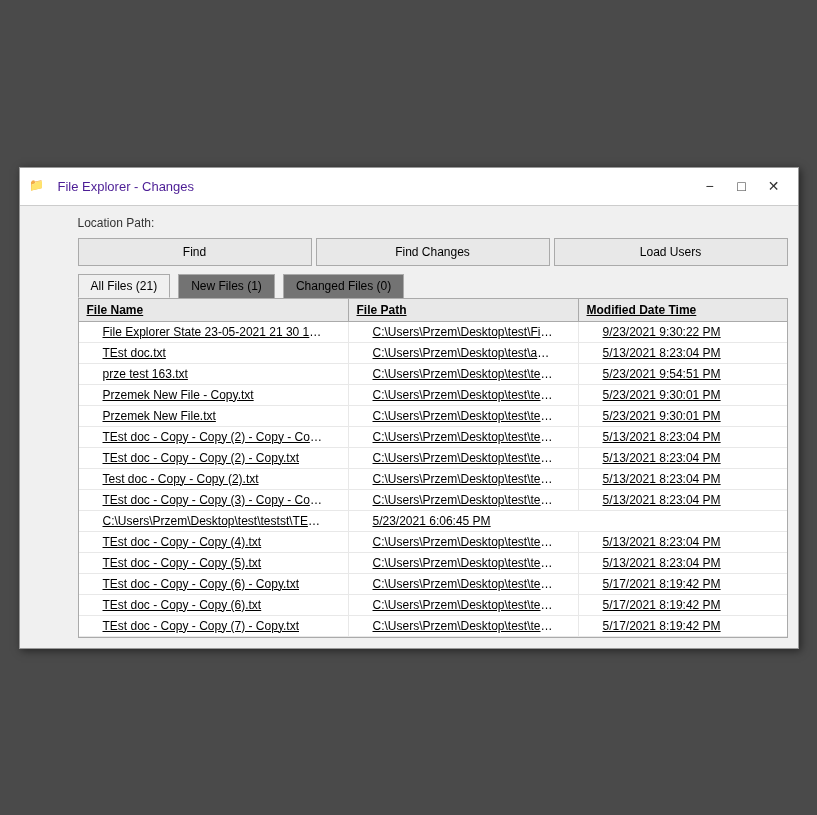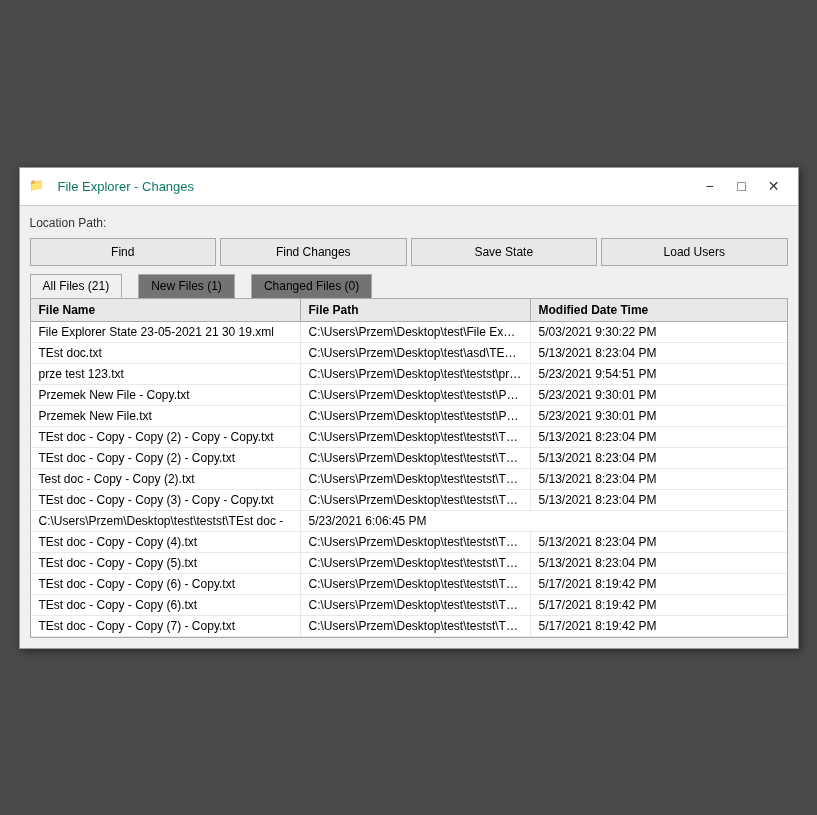--- a/index.html
+++ b/index.html
@@ -29,40 +29,41 @@
     }
     .title-icon {
       width: 20px;
       height: 16px;
       margin-right: 8px;
       display: inline-block;
     }
     .title-text {
       flex: 1;
       font-size: 13px;
-      color: #0f766e;
+      color: #4c1d95;
     }
     .title-controls {
       display: flex;
       gap: 4px;
     }
     .title-btn {
       width: 28px;
       height: 22px;
       border: none;
       background: transparent;
       cursor: pointer;
       font-size: 14px;
       display: flex;
       align-items: center;
       justify-content: center;
       color: #333;
     }
     .content {
       padding: 10px;
+      margin-left: 48px;
     }
     .location-row {
       display: flex;
       align-items: center;
       margin-bottom: 8px;
     }
     .location-label {
       font-size: 12px;
       color: #333;
       margin-right: 8px;
@@ -85,21 +86,21 @@
       flex: 1;
       height: 28px;
       border: 1px solid #aaa;
       background: #e8e8e8;
       cursor: pointer;
       font-size: 12px;
       color: #000;
     }
     .tabs-row {
       display: flex;
-      gap: 16px;
+      gap: 8px;
       margin-bottom: 0;
     }
     .tab {
       padding: 4px 12px;
       border: 1px solid #aaa;
       background: #737373;
       cursor: pointer;
       font-size: 12px;
       border-bottom: none;
     }
@@ -108,20 +109,21 @@
       border-bottom: 1px solid #f0f0f0;
       font-weight: normal;
     }
     .table-container {
       border: 1px solid #aaa;
       background: #fff;
       overflow: hidden;
       height: 340px;
       display: flex;
       flex-direction: column;
+      text-decoration: underline;
     }
     .table-header {
       display: grid;
       grid-template-columns: 270px 230px 1fr;
       background: #e8e8e8;
       border-bottom: 1px solid #aaa;
     }
     .table-header-cell {
       padding: 4px 8px;
       font-size: 12px;
@@ -134,21 +136,21 @@
     .table-body {
       flex: 1;
       overflow-y: scroll;
     }
     .table-row {
       display: grid;
       grid-template-columns: 270px 230px 1fr;
       border-bottom: 1px solid #e8e8e8;
     }
     .table-cell {
-      padding: 3px 8px;
+      padding: 3px 24px;
       font-size: 12px;
       border-right: 1px solid #e8e8e8;
       white-space: nowrap;
       overflow: hidden;
       text-overflow: ellipsis;
     }
     .table-cell:last-child { border-right: none; }
   </style>
 </head>
 <body>
@@ -167,49 +169,48 @@
 
   <div class="content">
 
     <div class="location-row">
       <span class="location-label">Location Path:</span>
     </div>
 
     <div class="buttons-row">
       <button class="btn">Find</button>
       <button class="btn">Find Changes</button>
-      <button class="btn">Save State</button>
       <button class="btn">Load Users</button>
     </div>
 
     <div class="tabs-row">
       <div class="tab active">All Files (21)</div>
       <div class="tab">New Files (1)</div>
       <div class="tab">Changed Files (0)</div>
     </div>
 
     <div class="table-container">
       <div class="table-header">
         <div class="table-header-cell">File Name</div>
         <div class="table-header-cell">File Path</div>
         <div class="table-header-cell">Modified Date Time</div>
       </div>
       <div class="table-body" id="table-body">
       <div class="table-row">
             <div class="table-cell">File Explorer State 23-05-2021 21 30 19.xml</div>
             <div class="table-cell">C:\Users\Przem\Desktop\test\File Explorer Sta</div>
-            <div class="table-cell">5/03/2021 9:30:22 PM</div>
+            <div class="table-cell">9/23/2021 9:30:22 PM</div>
           </div>
           <div class="table-row">
             <div class="table-cell">TEst doc.txt</div>
             <div class="table-cell">C:\Users\Przem\Desktop\test\asd\TEst doc.txt</div>
             <div class="table-cell">5/13/2021 8:23:04 PM</div>
           </div>
           <div class="table-row">
-            <div class="table-cell">prze test 123.txt</div>
+            <div class="table-cell">prze test 163.txt</div>
             <div class="table-cell">C:\Users\Przem\Desktop\test\testst\prze test</div>
             <div class="table-cell">5/23/2021 9:54:51 PM</div>
           </div>
           <div class="table-row">
             <div class="table-cell">Przemek New File - Copy.txt</div>
             <div class="table-cell">C:\Users\Przem\Desktop\test\testst\Przemek N</div>
             <div class="table-cell">5/23/2021 9:30:01 PM</div>
           </div>
           <div class="table-row">
             <div class="table-cell">Przemek New File.txt</div>

